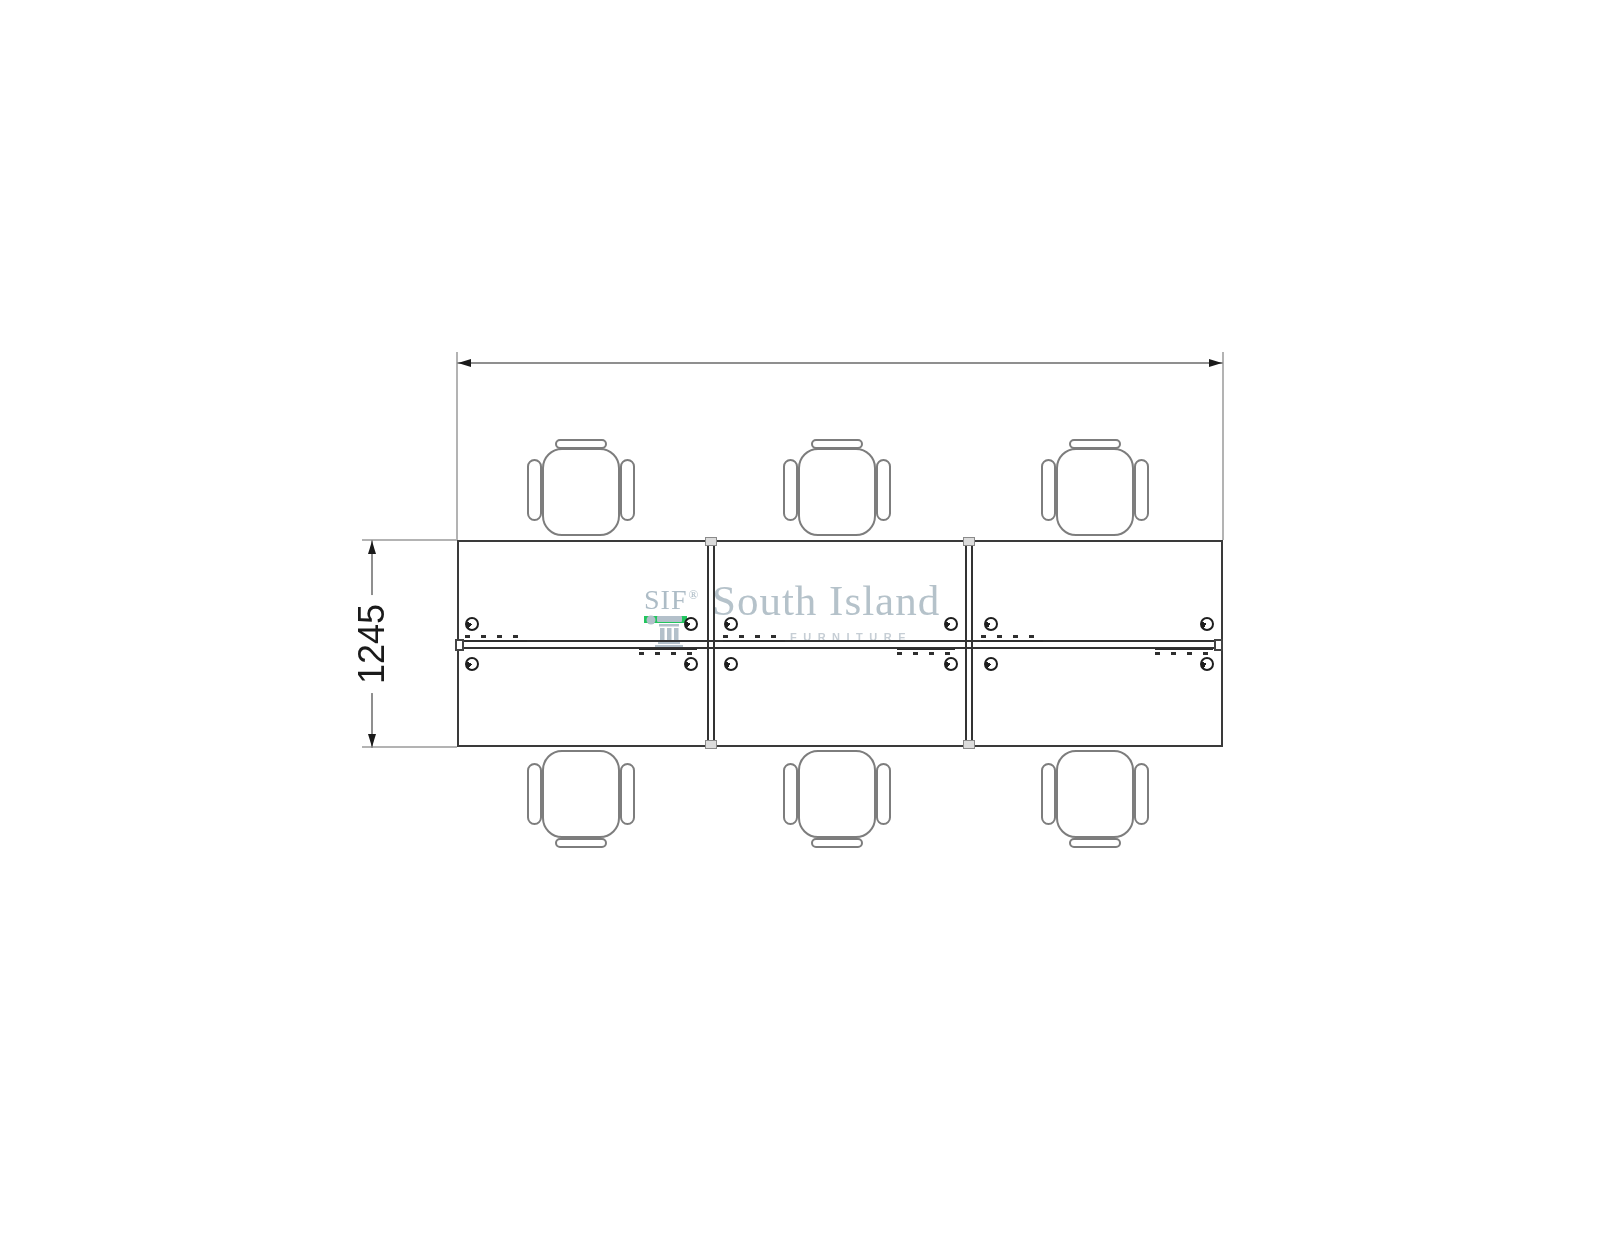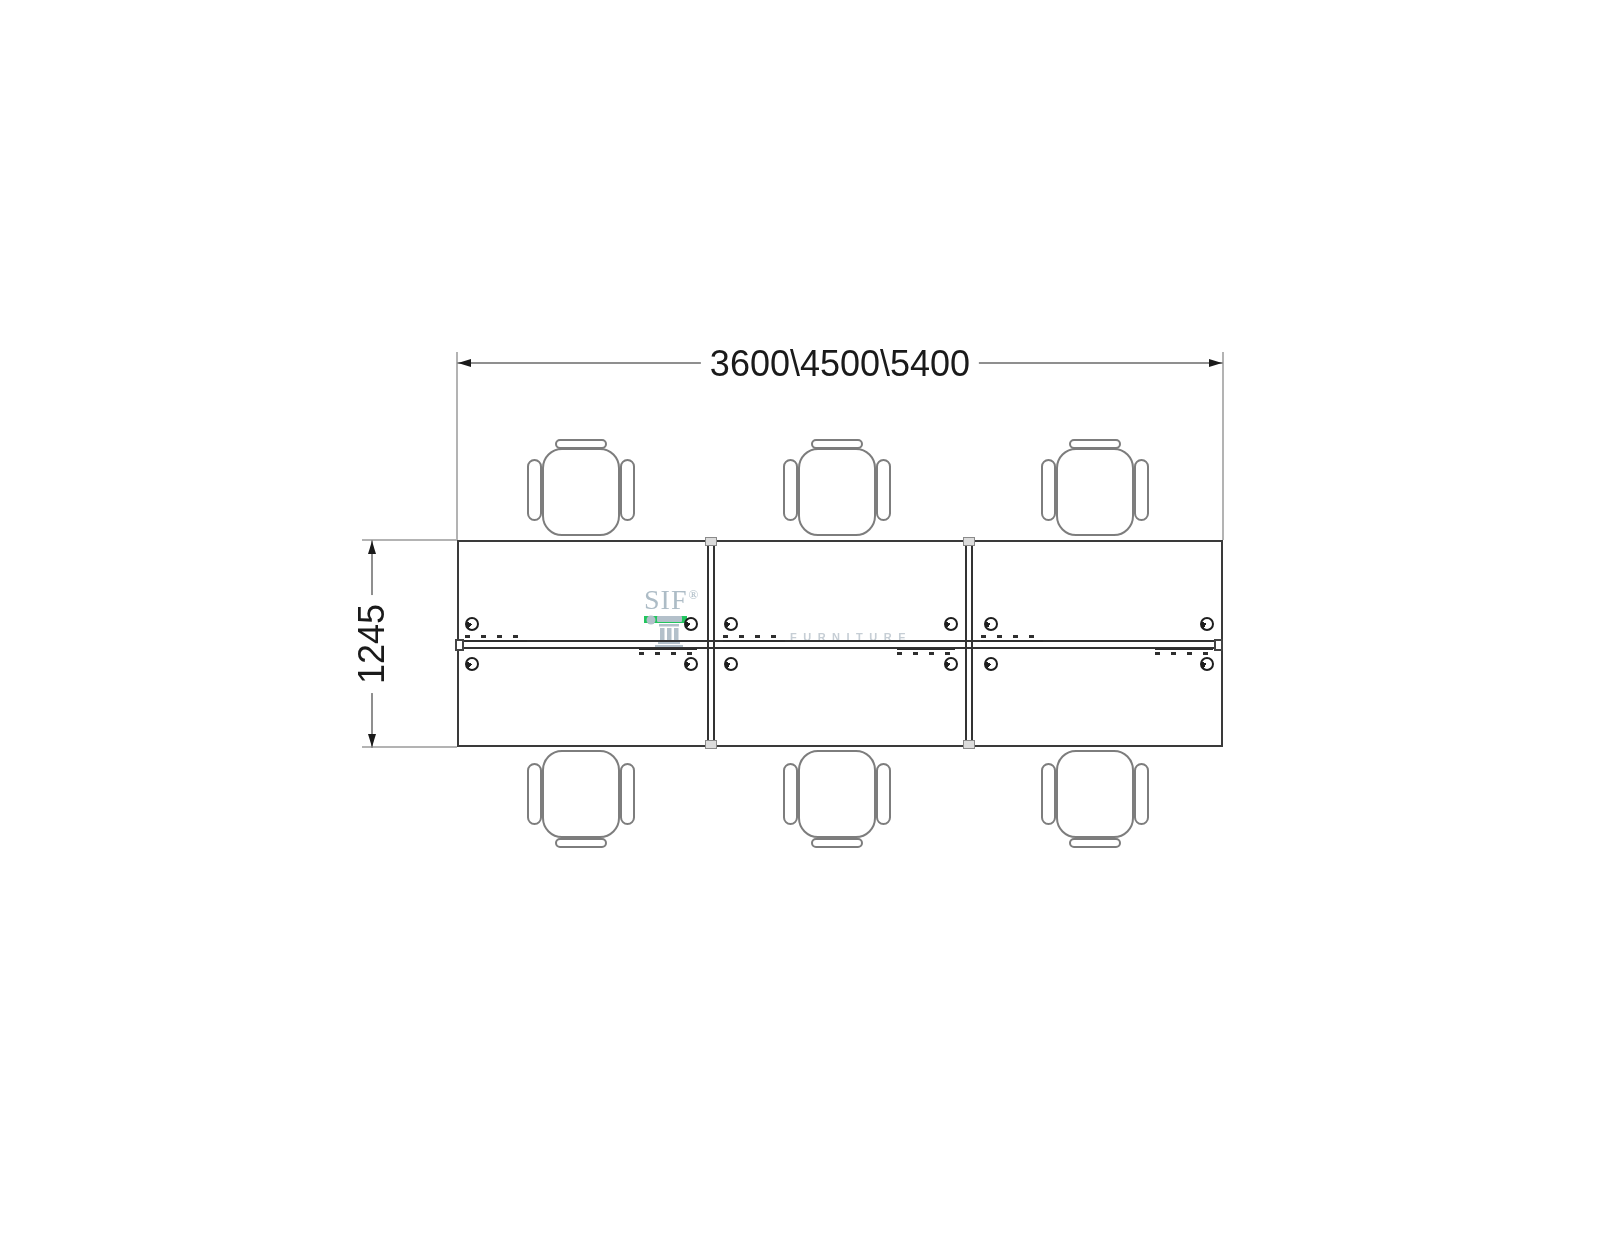--- a/index.html
+++ b/index.html
@@ -69,20 +69,21 @@
       <circle cx="5" cy="8" r="4.5"></circle>
       <rect x="11" y="4" width="25" height="6" rx="1"></rect>
       <rect x="13" y="12" width="20" height="2.5"></rect>
       <rect x="14" y="16" width="4.5" height="12"></rect>
       <rect x="21" y="16" width="4.5" height="12"></rect>
       <rect x="28" y="16" width="4.5" height="12"></rect>
       <rect x="12" y="29" width="22" height="3"></rect>
       <rect x="9" y="33" width="28" height="4"></rect>
     </g>
   </svg>
+  <div class="wm wm-name">South Island</div>
   <div class="wm wm-sub">FURNITURE</div>
 
   <div class="abs desk"></div>
 
   <div class="abs band"></div>
   <div class="abs bandcap" style="left:455px;top:639px;"></div>
   <div class="abs bandcap" style="left:1214px;top:639px;"></div>
 
   <div class="abs part" style="left:707px;"></div>
   <div class="abs part" style="left:965px;"></div>
@@ -147,21 +148,20 @@
       <div class="armL"></div>
       <div class="armR"></div>
       <div class="back"></div>
   </div>
 
   <div class="abs ext" style="left:456px;top:352px;width:2px;height:188px;"></div>
   <div class="abs ext" style="left:1222px;top:352px;width:2px;height:188px;"></div>
   <div class="abs dim" style="left:457px;top:362px;width:766px;height:2px;"></div>
   <div class="abs ar l" style="left:458px;top:359px;"></div>
   <div class="abs ar r" style="left:1209px;top:359px;"></div>
-  <div class="abs dim-label" style="left:840px;top:364px;">3600\4500\5400</div>
 
   <div class="abs ext" style="left:362px;top:539px;width:95px;height:2px;"></div>
   <div class="abs ext" style="left:362px;top:746px;width:95px;height:2px;"></div>
   <div class="abs dim" style="left:371px;top:540px;width:2px;height:208px;"></div>
   <div class="abs ar u" style="left:368px;top:541px;"></div>
   <div class="abs ar d" style="left:368px;top:734px;"></div>
   <div class="abs dim-label vert" style="left:372px;top:644px;">1245</div>
 
 </div>
 

